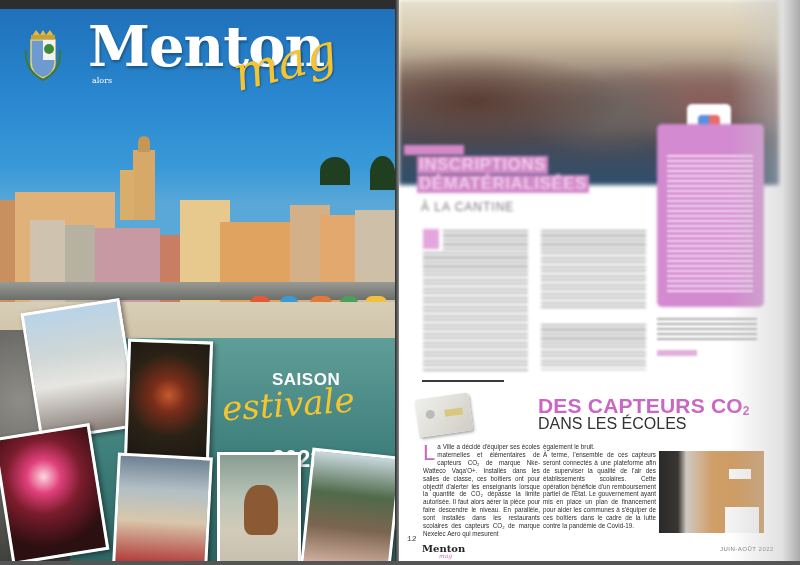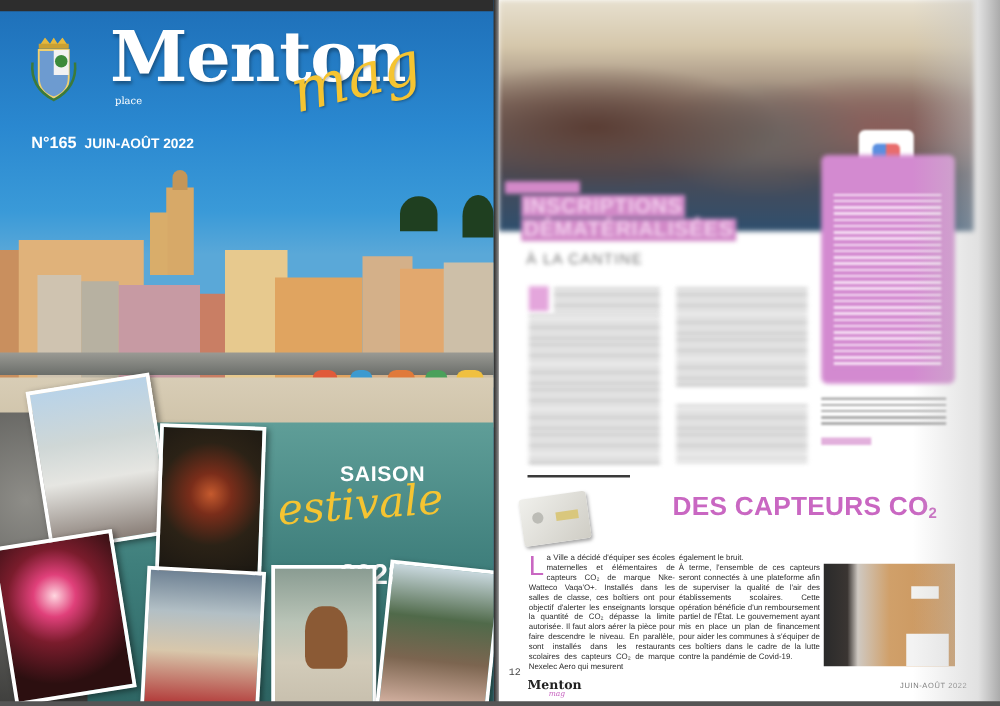--- a/index.html
+++ b/index.html
@@ -112,27 +112,23 @@
   <svg class="crest" viewBox="0 0 42 52">
     <path d="M10 6 L14 0 L18 5 L21 0 L24 5 L28 0 L32 6 Z" fill="#e6b93d"></path>
     <rect x="9" y="5" width="24" height="4" fill="#c9a032"></rect>
     <path d="M9 10 H33 V32 Q33 44 21 48 Q9 44 9 32 Z" fill="#6d9bd0" stroke="#f0d070" stroke-width="1.5"></path>
     <rect x="21" y="10" width="12" height="20" fill="#f2f2f2"></rect>
     <circle cx="27" cy="19" r="5" fill="#3c8a3a"></circle>
     <path d="M4 20 Q2 40 21 50 Q40 40 38 20" fill="none" stroke="#3c7a3a" stroke-width="2"></path>
   </svg>
 
   <div class="title-menton">Menton</div>
-  <div class="title-pour">place</div>
+  <div class="title-pour">alors</div>
   <div class="title-mag">mag</div>
 
-  <div class="issue">
-    <span class="num">N°165</span>
-    <span class="date">JUIN-AOÛT 2022</span>
-  </div>
 
   <div class="town">
     <div class="building" style="left:0;width:30px;height:110px;background:#c98f5e;"></div>
     <div class="building" style="left:15px;width:100px;height:118px;background:#e0b27a;"></div>
     <div class="building" style="left:30px;width:35px;height:90px;background:#cfc3b0;"></div>
     <div class="building" style="left:65px;width:30px;height:85px;background:#b7b1a1;"></div>
     <div class="building" style="left:95px;width:65px;height:82px;background:#c79aa3;"></div>
     <div class="building" style="left:160px;width:35px;height:75px;background:#c97e64;"></div>
     <div class="building" style="left:180px;width:50px;height:110px;background:#e7c98e;"></div>
     <div class="building" style="left:220px;width:70px;height:88px;background:#e0a460;"></div>
@@ -189,20 +185,21 @@
   <div class="sidebox-logo"></div>
   <div class="sidebox blur"></div>
   <div class="sidebox-lines"></div>
   <div class="caption-blur"></div>
   <div class="pinkbar-blur"></div>
 
   <div class="rule"></div>
   <div class="sensor-img"></div>
 
   <div class="art-title"><span>DES CAPTEURS CO</span><sub>2</sub></div>
+  <div class="art-sub">DANS LES ÉCOLES</div>
 
   <div class="body-text col1">
     <span class="dropcap">L</span><span>a Ville a décidé d'équiper ses écoles maternelles et élémentaires de capteurs CO₂ de marque Nke-Watteco Vaqa'O+. Installés dans les salles de classe, ces boîtiers ont pour objectif d'alerter les enseignants lorsque la quantité de CO₂ dépasse la limite autorisée. Il faut alors aérer la pièce pour faire descendre le niveau. En parallèle, sont installés dans les restaurants scolaires des capteurs CO₂ de marque Nexelec Aero qui mesurent</span>
   </div>
   <div class="body-text col2">
     <div>également le bruit.</div>
     <div>À terme, l'ensemble de ces capteurs seront connectés à une plateforme afin de superviser la qualité de l'air des établissements scolaires. Cette opération bénéficie d'un remboursement partiel de l'État. Le gouvernement ayant mis en place un plan de financement pour aider les communes à s'équiper de ces boîtiers dans le cadre de la lutte contre la pandémie de Covid-19.</div>
   </div>
 
   <div class="art-photo"></div>

